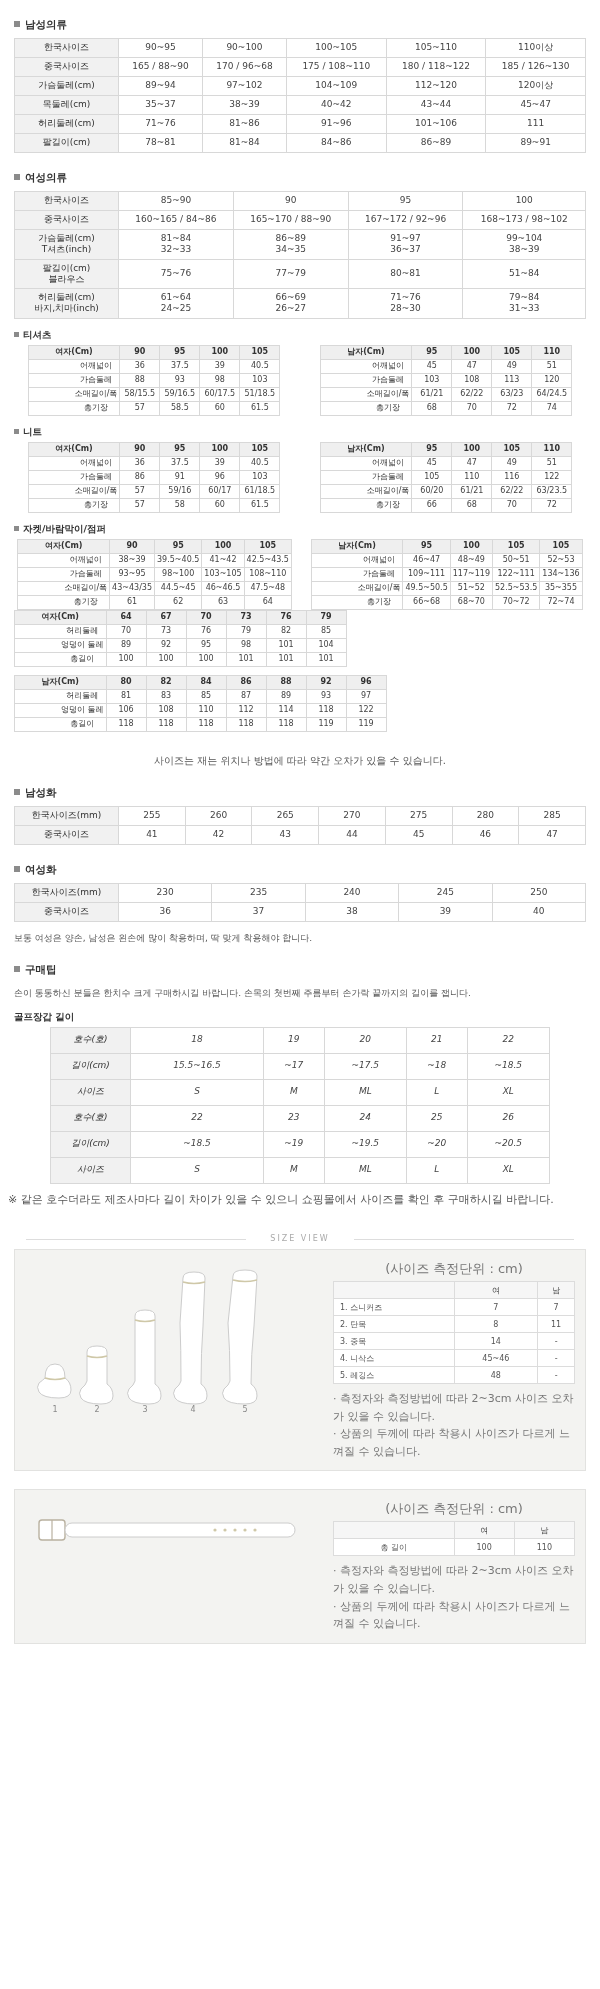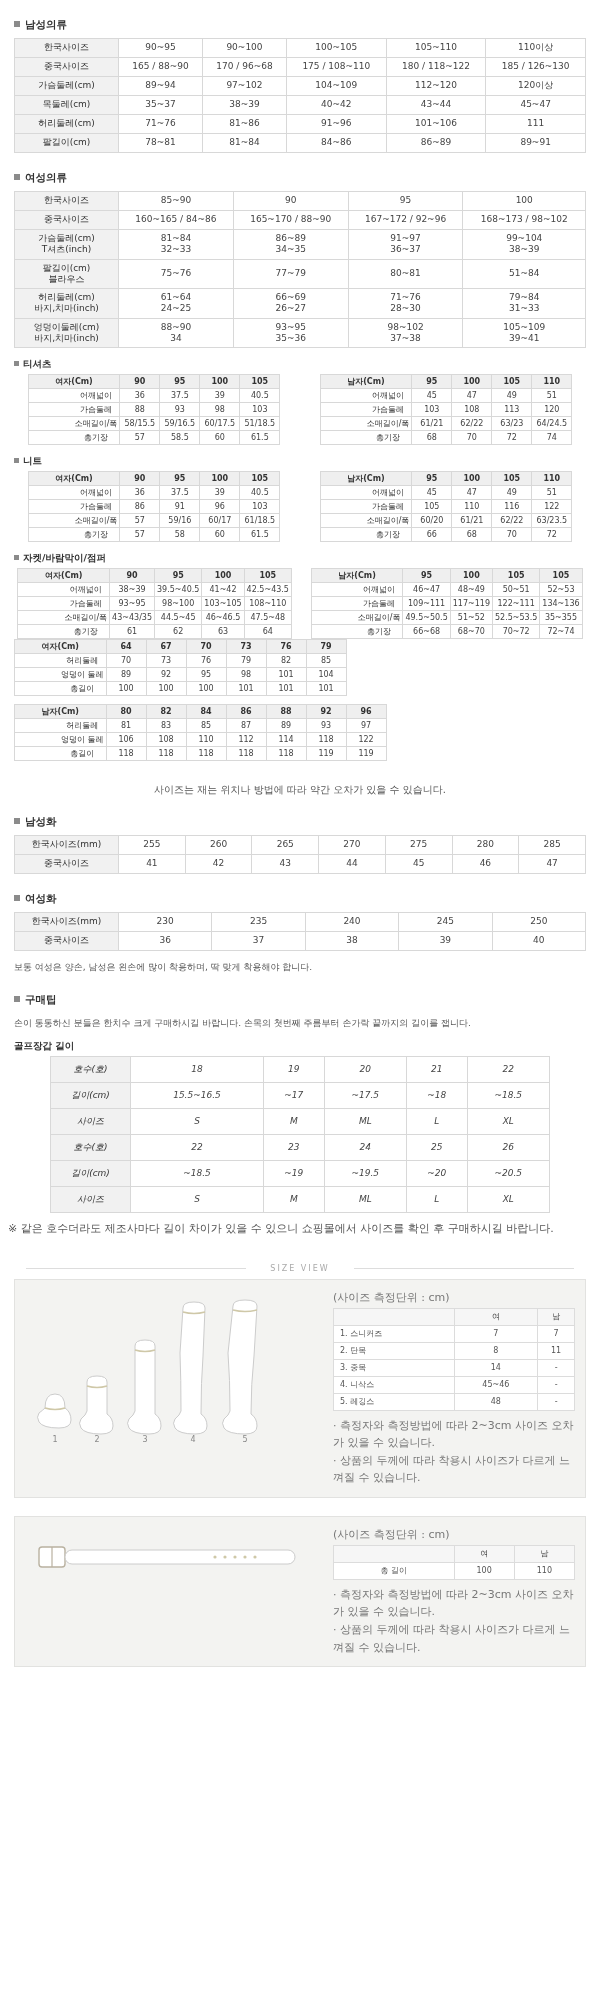--- a/index.html
+++ b/index.html
@@ -134,22 +134,22 @@
     background: #f3f3f1;
     border: 1px solid #e2e2e0;
     padding: 10px;
     position: relative;
   }
   .panel-row { display: flex; gap: 8px; }
   .sock-art { width: 300px; position: relative; }
   .sv-right { flex: 1; }
 
   .unit-label {
-    text-align: left;
-    font-size: 11px;
+    text-align: center;
+    font-size: 13px;
     color: #777;
     margin-bottom: 3px;
   }
   table.sv { width: 100%; border-collapse: collapse; background: #fff; }
   table.sv td {
     border: 1px solid #dcdcdc;
     font-size: 8px;
     height: 17px;
     text-align: center;
     color: #555;
@@ -259,27 +259,20 @@
           <td>77~79</td>
           <td>80~81</td>
           <td>51~84</td>
         </tr>
         <tr>
           <td class="hdr" style="width: 104px;">허리둘레(cm)<br>바지,치마(inch)</td>
           <td>61~64<br>24~25</td>
           <td>66~69<br>26~27</td>
           <td>71~76<br>28~30</td>
           <td>79~84<br>31~33</td>
-        </tr>
-        <tr>
-          <td class="hdr" style="width: 104px;">엉덩이둘레(cm)<br>바지,치마(inch)</td>
-          <td>88~90<br>34</td>
-          <td>93~95<br>35~36</td>
-          <td>98~102<br>37~38</td>
-          <td>105~109<br>39~41</td>
         </tr>
       </tbody>
   </table>
 
   <div class="sub-head">
     <span class="bullet"></span><span>티셔츠</span>
   </div>
   <div class="pair">
     <table class="t sm">
         <tbody id="tshirt-women">

